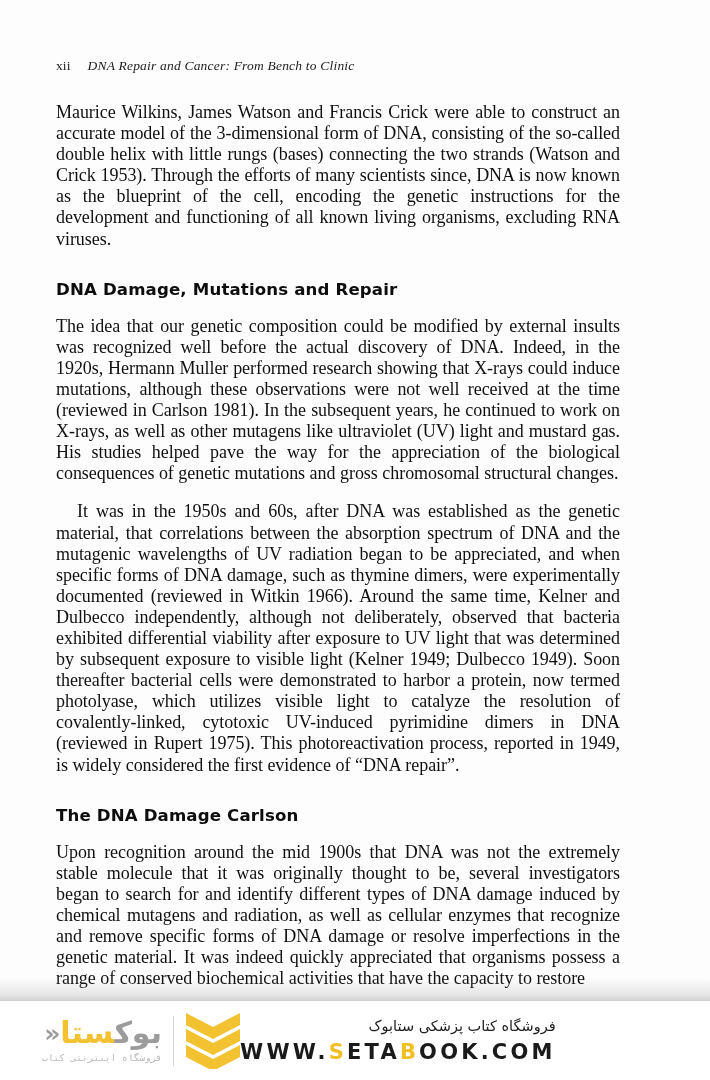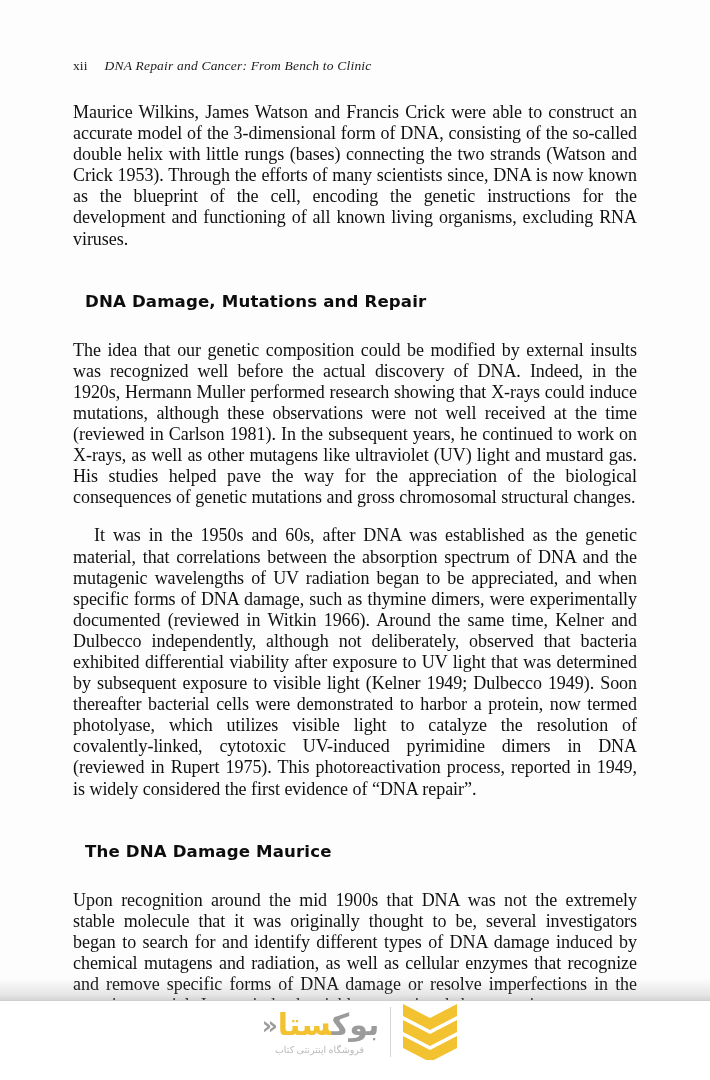--- a/index.html
+++ b/index.html
@@ -32,21 +32,21 @@
     left: 0;
     right: 0;
     bottom: 0;
     height: 22px;
     background: linear-gradient(to bottom, rgba(255,255,255,0) 0%, rgba(140,140,140,0.20) 75%, rgba(120,120,120,0.30) 100%);
     pointer-events: none;
   }
 
   .content {
     position: absolute;
-    left: 73px;
+    left: 56px;
     top: 58px;
     width: 564px;
   }
 
   .running-head {
     font-size: 13.5px;
     color: #1b1b1b;
     margin-bottom: 28px;
     white-space: nowrap;
     letter-spacing: 0.1px;
@@ -78,41 +78,40 @@
   p.body-text + p.body-text {
     margin-top: 17px;
   }
 
   h2.section-head {
     font-family: "DejaVu Sans", "Liberation Sans", sans-serif;
     font-size: 16.6px;
     font-weight: 600;
     color: #0d0d0d;
     letter-spacing: 0.15px;
-    margin: 12px;
+    margin: 0;
     padding: 0;
   }
 
   .gap-after-para  { height: 30px; }
   .gap-after-head  { height: 17px; }
 
   
   .footer {
     position: absolute;
     left: 0;
     top: 1000px;
     width: 710px;
     height: 80px;
     background: #ffffff;
     border-top: 1px solid #cfcfcf;
     box-sizing: border-box;
     display: flex;
     align-items: center;
-    padding: 0 26px 0 33px;
-    flex-direction: column;
+    padding: 0 26px 0 42px;
   }
 
   .brand-left {
     display: flex;
     align-items: center;
     gap: 0px;
     height: 62px;
   }
   .logo-wordmark {
     display: flex;
@@ -133,21 +132,21 @@
   }
   .logo-script .gold { color: #f2c230; }
   .logo-script .chev {
     color: #9b9b9b;
     font-size: 25px;
     margin-left: 2px;
     vertical-align: 1px;
   }
   .logo-sub {
     direction: rtl;
-    font-family: Liberation Serif, serif;
+    font-family: Liberation Mono, monospace;
     font-size: 9.5px;
     color: #b9b9b9;
     margin-top: 4px;
     white-space: nowrap;
     letter-spacing: 0px;
   }
   .logo-divider {
     width: 1px;
     height: 50px;
     background: #d6d6d6;
@@ -205,21 +204,21 @@
     <h2 class="section-head">DNA Damage, Mutations and Repair</h2>
 
     <div class="gap-after-head"></div>
 
     <p class="body-text">The idea that our genetic composition could be modified by external insults was recognized well before the actual discovery of DNA. Indeed, in the 1920s, Hermann Muller performed research showing that X-rays could induce mutations, although these observations were not well received at the time (reviewed in Carlson 1981). In the subsequent years, he continued to work on X-rays, as well as other mutagens like ultraviolet (UV) light and mustard gas. His studies helped pave the way for the appreciation of the biological consequences of genetic mutations and gross chromosomal structural changes.</p>
 
     <p class="body-text indent">It was in the 1950s and 60s, after DNA was established as the genetic material, that correlations between the absorption spectrum of DNA and the mutagenic wavelengths of UV radiation began to be appreciated, and when specific forms of DNA damage, such as thymine dimers, were experimentally documented (reviewed in Witkin 1966). Around the same time, Kelner and Dulbecco independently, although not deliberately, observed that bacteria exhibited differential viability after exposure to UV light that was determined by subsequent exposure to visible light (Kelner 1949; Dulbecco 1949). Soon thereafter bacterial cells were demonstrated to harbor a protein, now termed photolyase, which utilizes visible light to catalyze the resolution of covalently-linked, cytotoxic UV-induced pyrimidine dimers in DNA (reviewed in Rupert 1975). This photoreactivation process, reported in 1949, is widely considered the first evidence of “DNA repair”.</p>
 
     <div class="gap-after-para"></div>
 
-    <h2 class="section-head">The DNA Damage Maurice</h2>
+    <h2 class="section-head">The DNA Damage Carlson</h2>
 
     <div class="gap-after-head"></div>
 
     <p class="body-text">Upon recognition around the mid 1900s that DNA was not the extremely stable molecule that it was originally thought to be, several investigators began to search for and identify different types of DNA damage induced by chemical mutagens and radiation, as well as cellular enzymes that recognize and remove specific forms of DNA damage or resolve imperfections in the genetic material. It was indeed quickly appreciated that organisms possess a range of conserved biochemical activities that have the capacity to restore</p>
 
   </div>
 
   <div class="page-shadow"></div>
 </div>
 
@@ -239,14 +238,18 @@
       <svg width="54" height="56" viewBox="0 0 54 56" xmlns="http://www.w3.org/2000/svg" aria-hidden="true">
         <g fill="#f2c230">
           <path d="M0 0 L27 14 L54 0 L54 12 L27 26 L0 12 Z"></path>
           <path d="M0 16 L27 30 L54 16 L54 28 L27 42 L0 28 Z"></path>
           <path d="M0 32 L27 46 L54 32 L54 44 L27 58 L0 44 Z"></path>
         </g>
       </svg>
     </div>
   </div>
 
+  <div class="brand-right">
+    <div class="fa-tagline">فروشگاه کتاب پزشکی ستابوک</div>
+    <div class="site-url"><span>WWW.</span><span class="gold">S</span><span>ETA</span><span class="gold">B</span><span>OOK.COM</span></div>
+  </div>
 
 </div>
 
 </body></html>

